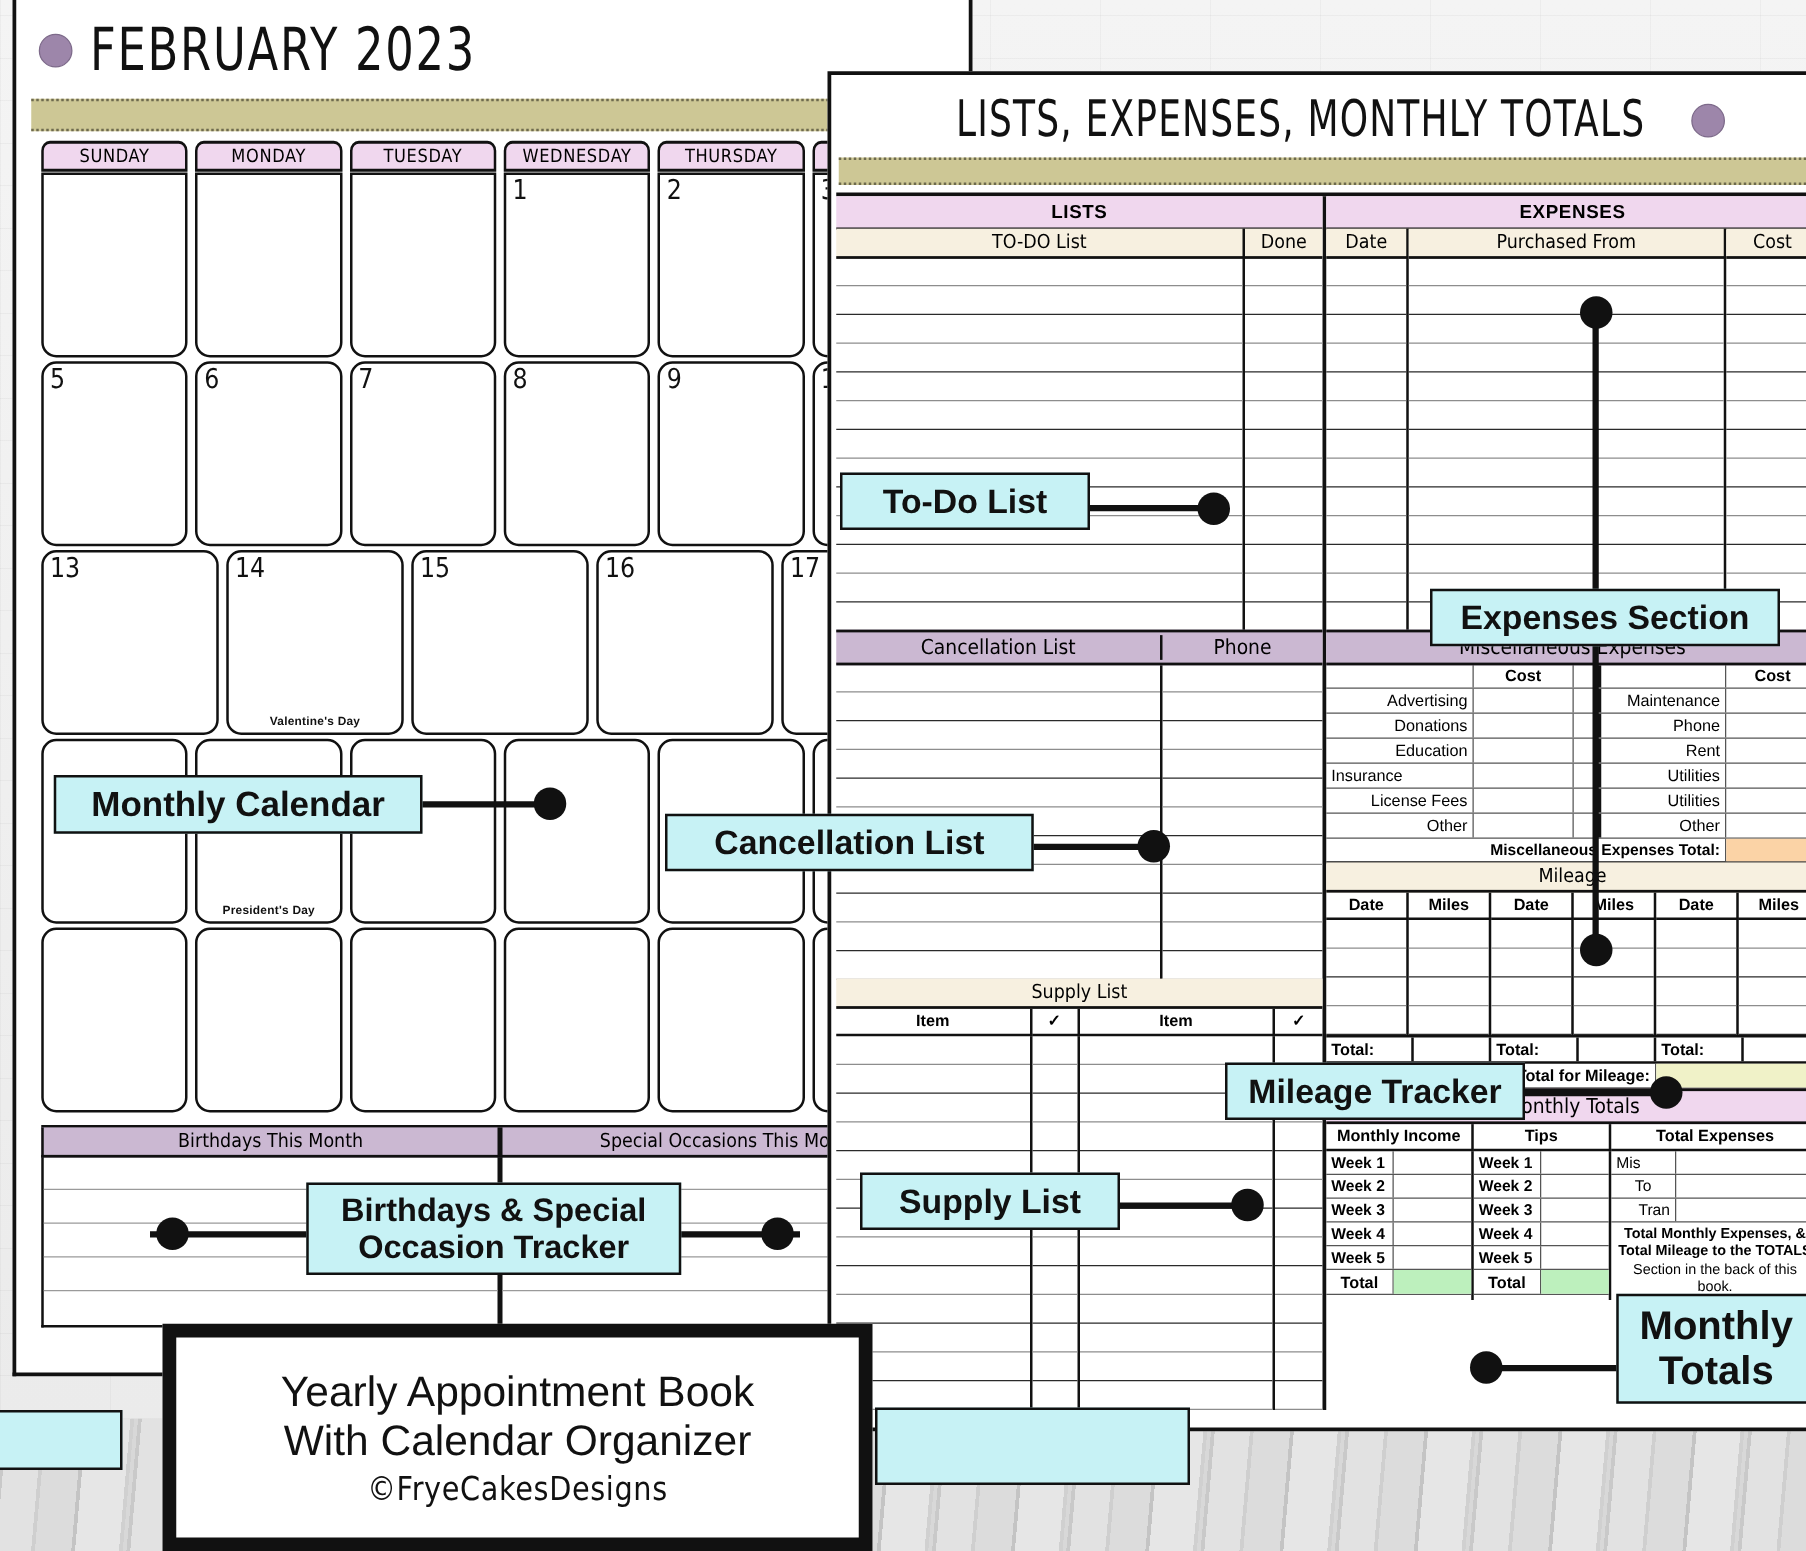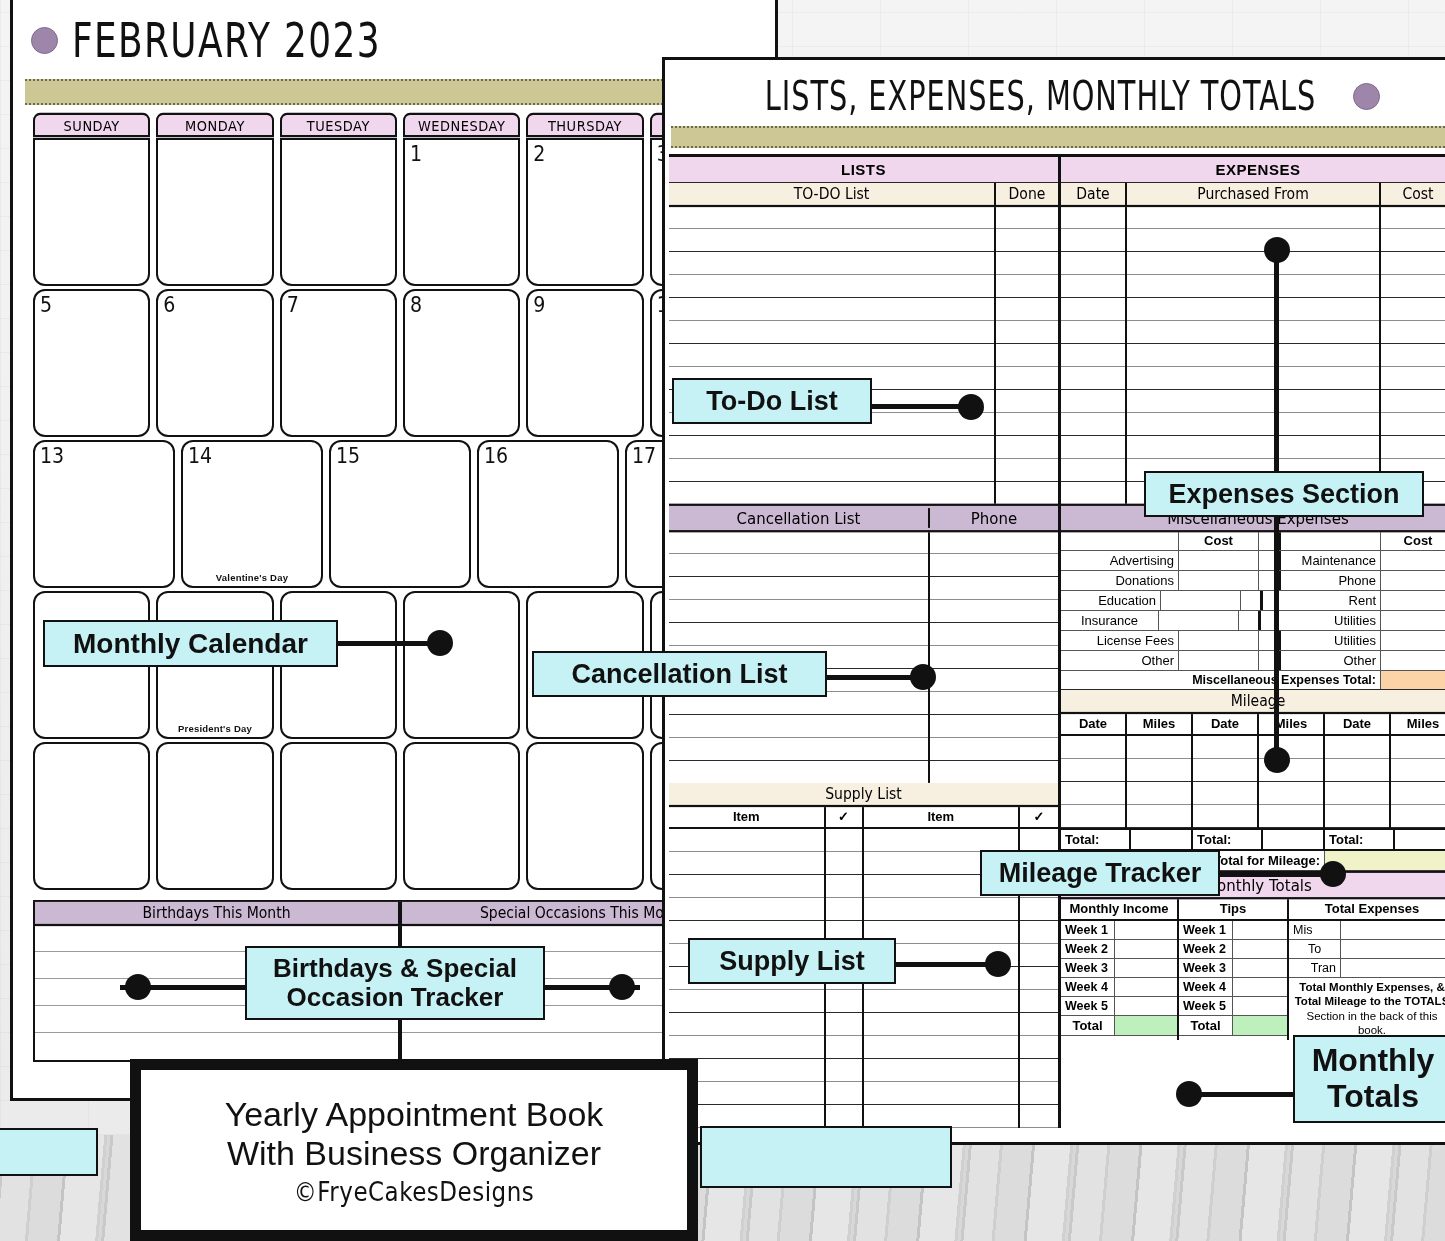--- a/index.html
+++ b/index.html
@@ -499,28 +499,28 @@
             <div style="width: 74px;"></div>
           </div>
           <div class="cellrow">
             <div style="width: 118px; text-align: right;">Donations</div>
             <div style="width: 80px;"></div>
             <div style="width: 22px; border-right: 3px solid rgb(17, 17, 17);"></div>
             <div style="flex: 1 1 0px; text-align: right;">Phone</div>
             <div style="width: 74px;"></div>
           </div>
           <div class="cellrow">
-            <div style="width: 100px; text-align: right;">Education</div>
+            <div style="width: 118px; text-align: right;">Education</div>
             <div style="width: 80px;"></div>
             <div style="width: 22px; border-right: 3px solid rgb(17, 17, 17);"></div>
             <div style="flex: 1 1 0px; text-align: right;">Rent</div>
             <div style="width: 74px;"></div>
           </div>
           <div class="cellrow">
-            <div style="width: 98px; text-align: center;">Insurance</div>
+            <div style="width: 118px; text-align: left;">Insurance</div>
             <div style="width: 80px;"></div>
             <div style="width: 22px; border-right: 3px solid rgb(17, 17, 17);"></div>
             <div style="flex: 1 1 0px; text-align: right;">Utilities</div>
             <div style="width: 74px;"></div>
           </div>
           <div class="cellrow">
             <div style="width: 118px; text-align: right;">License Fees</div>
             <div style="width: 80px;"></div>
             <div style="width: 22px; border-right: 3px solid rgb(17, 17, 17);"></div>
             <div style="flex: 1 1 0px; text-align: right;">Utilities</div>
@@ -715,15 +715,15 @@
 
 <div class="leader" style="left:1195px; top:1092px; width:115px;"></div>
 <div class="knob" style="left:1176px; top:1081px;"></div>
 <div class="callout" style="left:1293px; top:1035px; width:160px; font-size:32px;"><span id="co-mt"><div>Monthly</div><div>Totals</div></span></div>
 
 <div class="callout" style="left:-52px; top:1128px; width:150px; height:48px;"></div>
 <div class="callout" style="left:700px; top:1126px; width:252px; height:62px;"></div>
 
 <div id="title-card">
   <div class="tc-main">Yearly Appointment Book</div>
-  <div class="tc-main">With Business Organizer</div>
+  <div class="tc-main">With Calendar Organizer</div>
   <div class="tc-sub">©FryeCakesDesigns</div>
 </div>
 
 </body></html>

